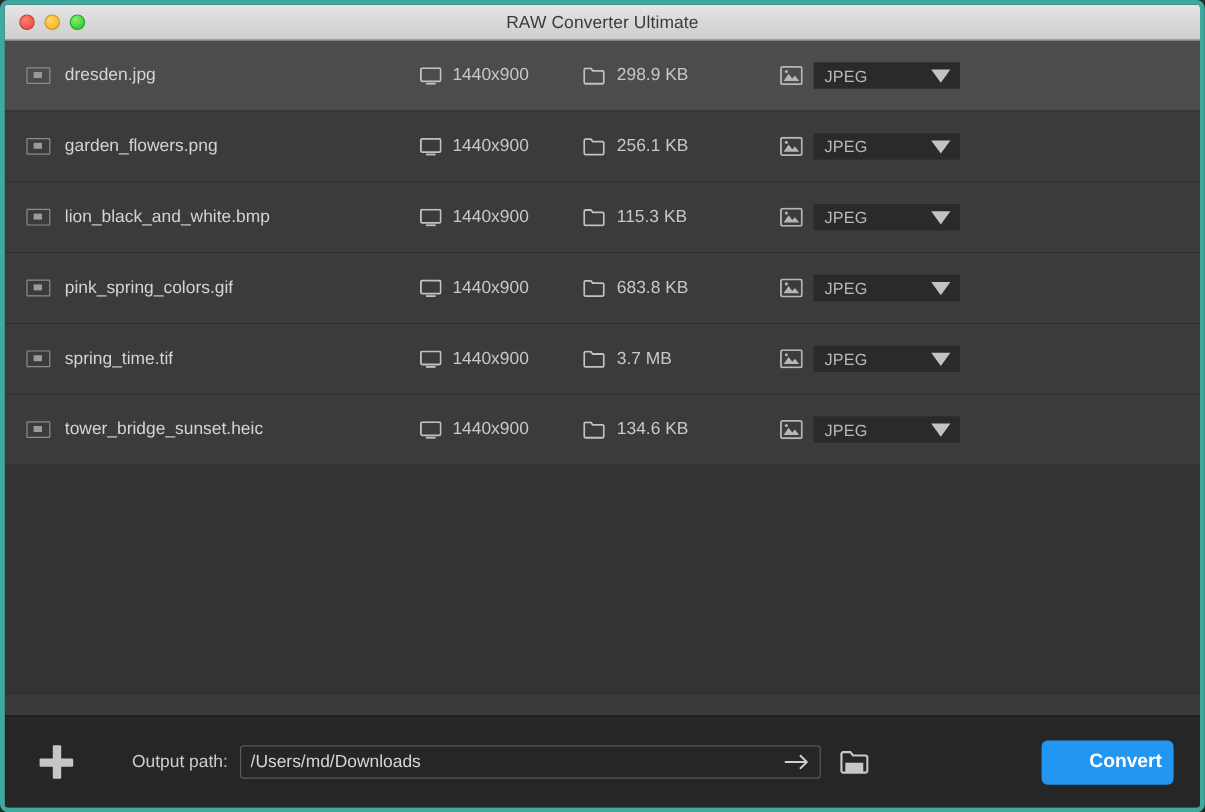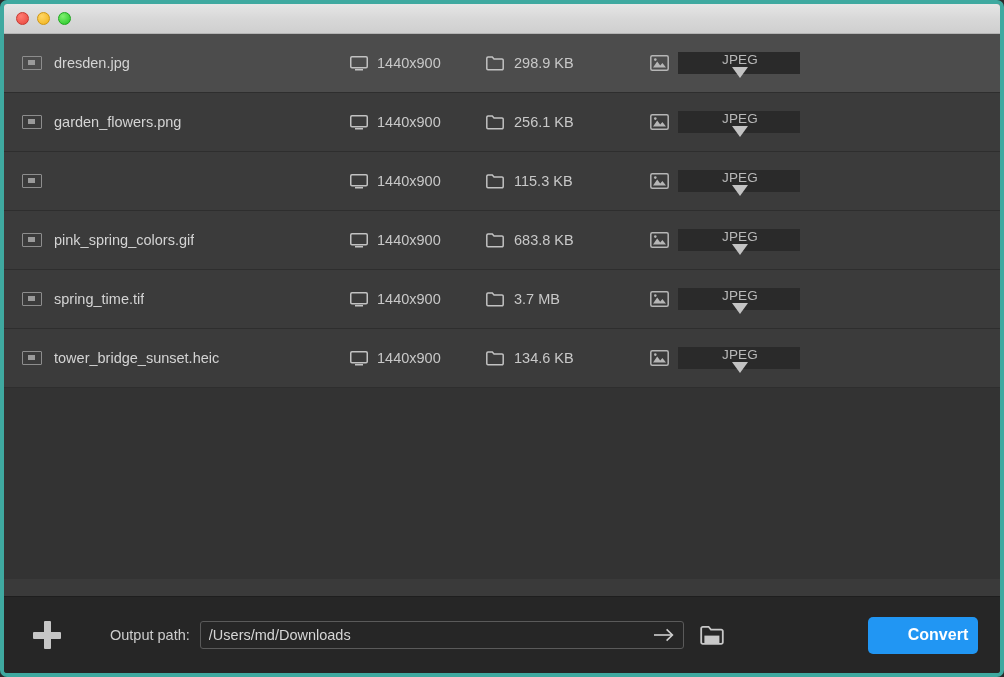--- a/index.html
+++ b/index.html
@@ -149,21 +149,20 @@
     background: #2a2a2a;
     border: none;
     display: flex;
     align-items: center;
     justify-content: space-between;
     padding: 0 7px 0 9px;
     box-sizing: border-box;
     color: #b9b9b9;
     font-size: 13.5px;
     letter-spacing: 0.2px;
-    flex-direction: column;
   }
   .caret {
     width: 0; height: 0;
     border-left: 8px solid transparent;
     border-right: 8px solid transparent;
     border-top: 11px solid #c3c3c3;
     margin-right: 1px;
   }
 
   
@@ -248,20 +247,21 @@
 <body>
 
 <div id="window">
 
   <div id="titlebar">
     <div class="traffic">
       <div class="light red"></div>
       <div class="light yellow"></div>
       <div class="light green"></div>
     </div>
+    <div id="window-title">RAW Converter Ultimate</div>
   </div>
 
   <div id="filelist">
 
     <div class="row selected">
       <div class="cell-name">
         <span class="file-badge"></span>
         <span class="name-text">dresden.jpg</span>
       </div>
       <div class="cell-dim">
@@ -329,20 +329,21 @@
         <div class="format-select">
           <span>JPEG</span>
           <span class="caret"></span>
         </div>
       </div>
     </div>
 
     <div class="row">
       <div class="cell-name">
         <span class="file-badge"></span>
+        <span class="name-text">lion_black_and_white.bmp</span>
       </div>
       <div class="cell-dim">
         <span>
           <svg class="icon-svg" width="18" height="15" viewBox="0 0 18 15">
               <rect x="0.75" y="0.75" width="16.5" height="11" rx="1.2" fill="none" stroke="#c2c2c2" stroke-width="1.5"></rect>
               <rect x="5" y="13" width="8" height="1.5" fill="#c2c2c2"></rect>
             </svg>
         </span>
         <span>1440x900</span>
       </div>

